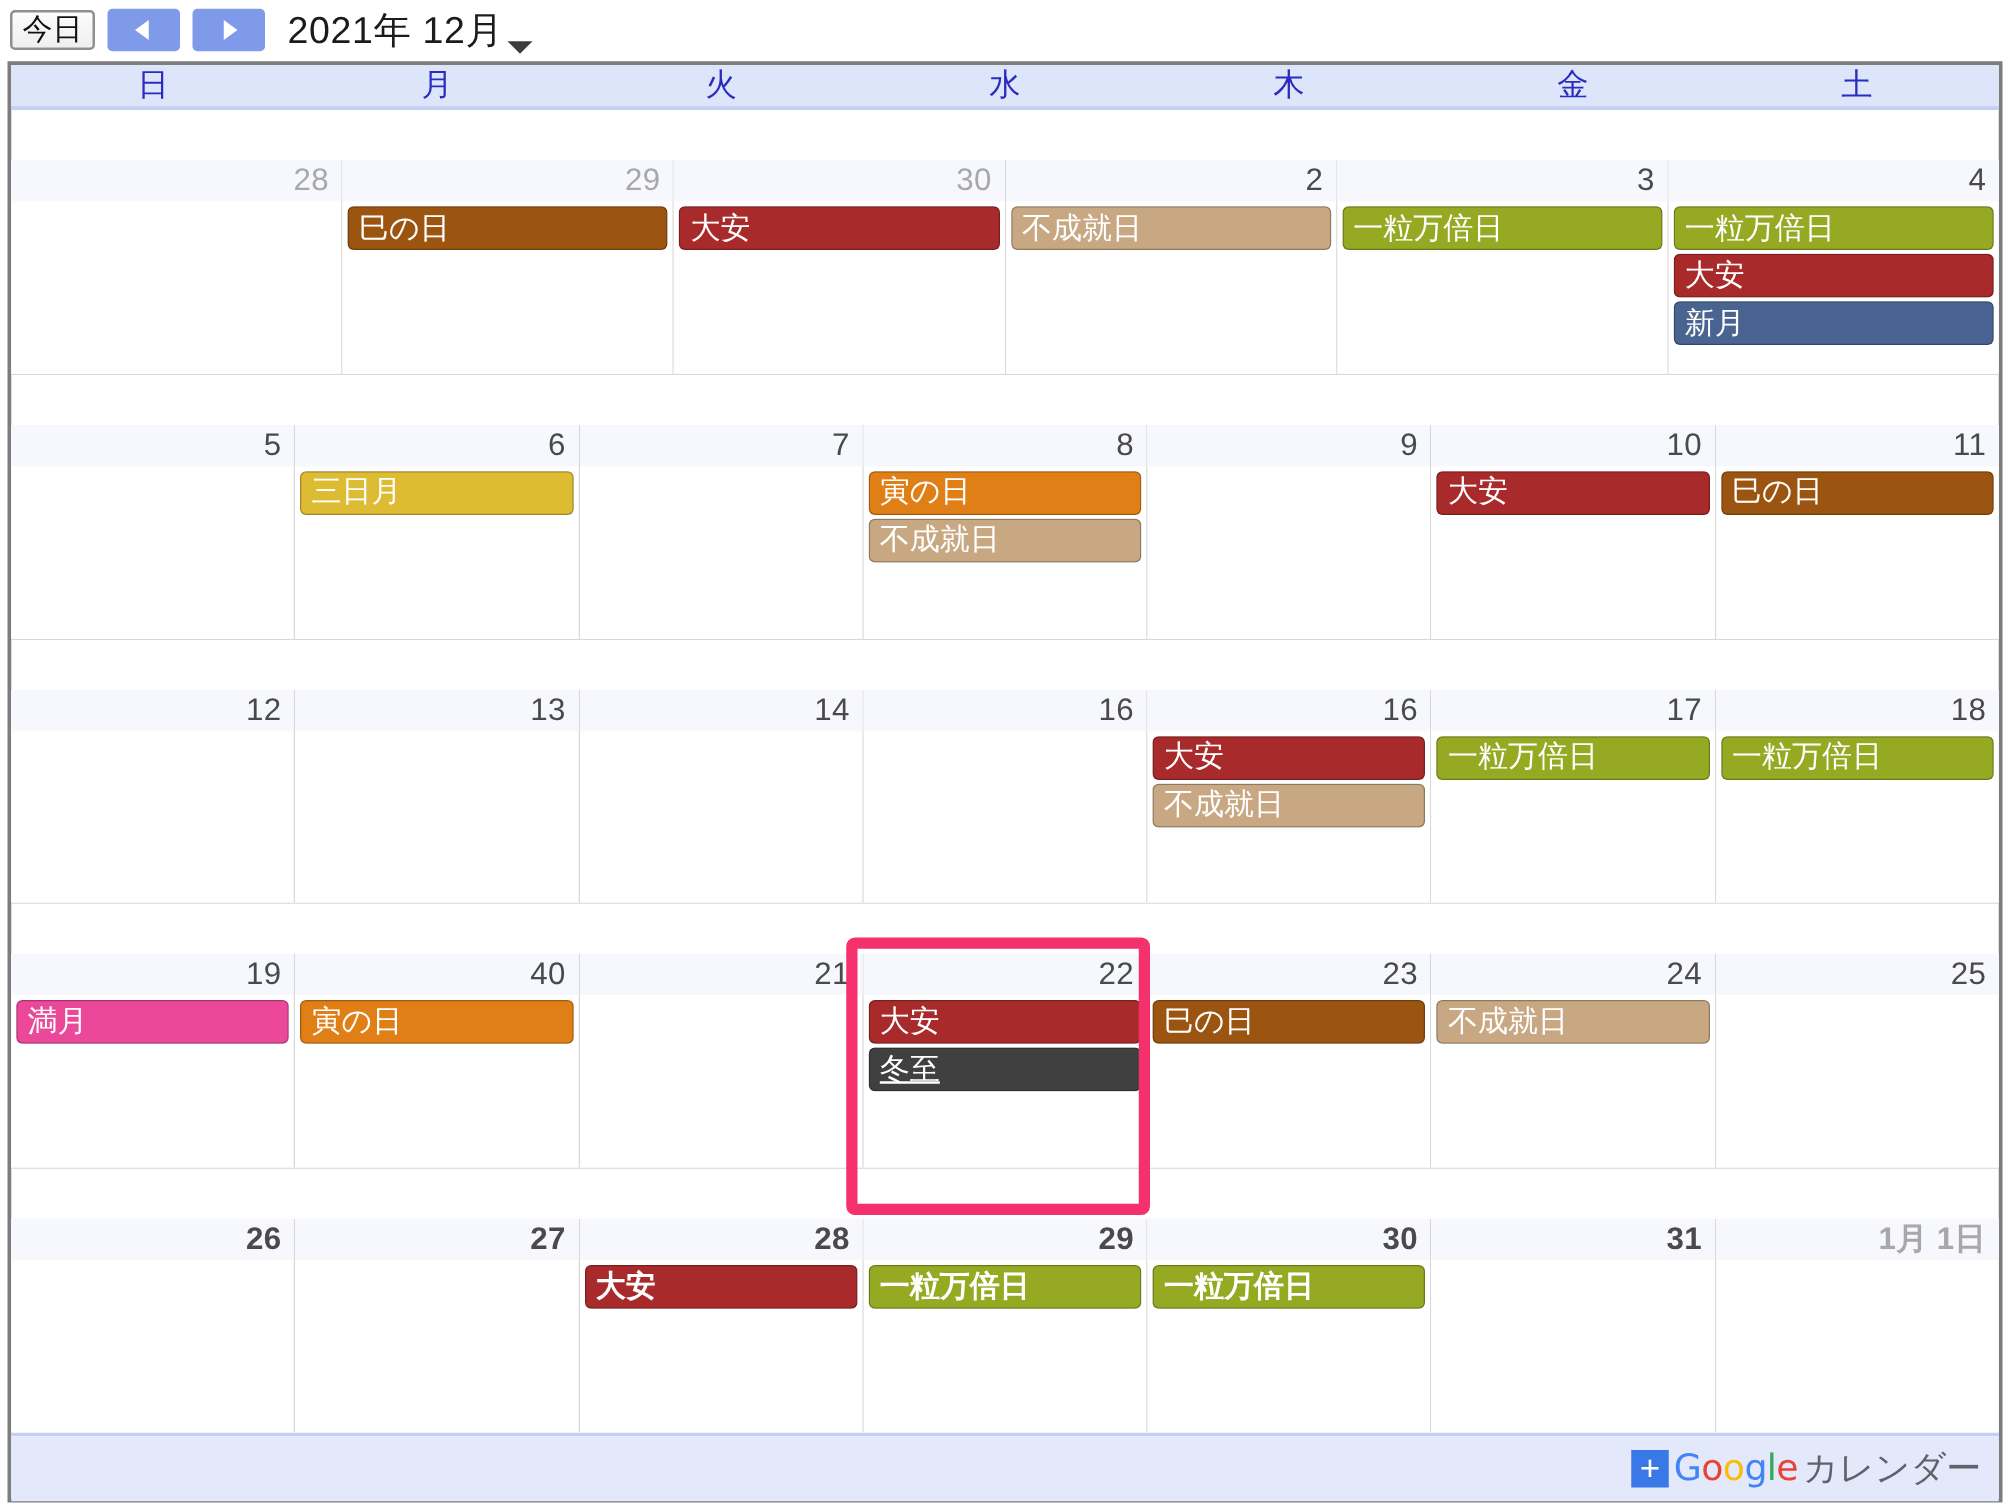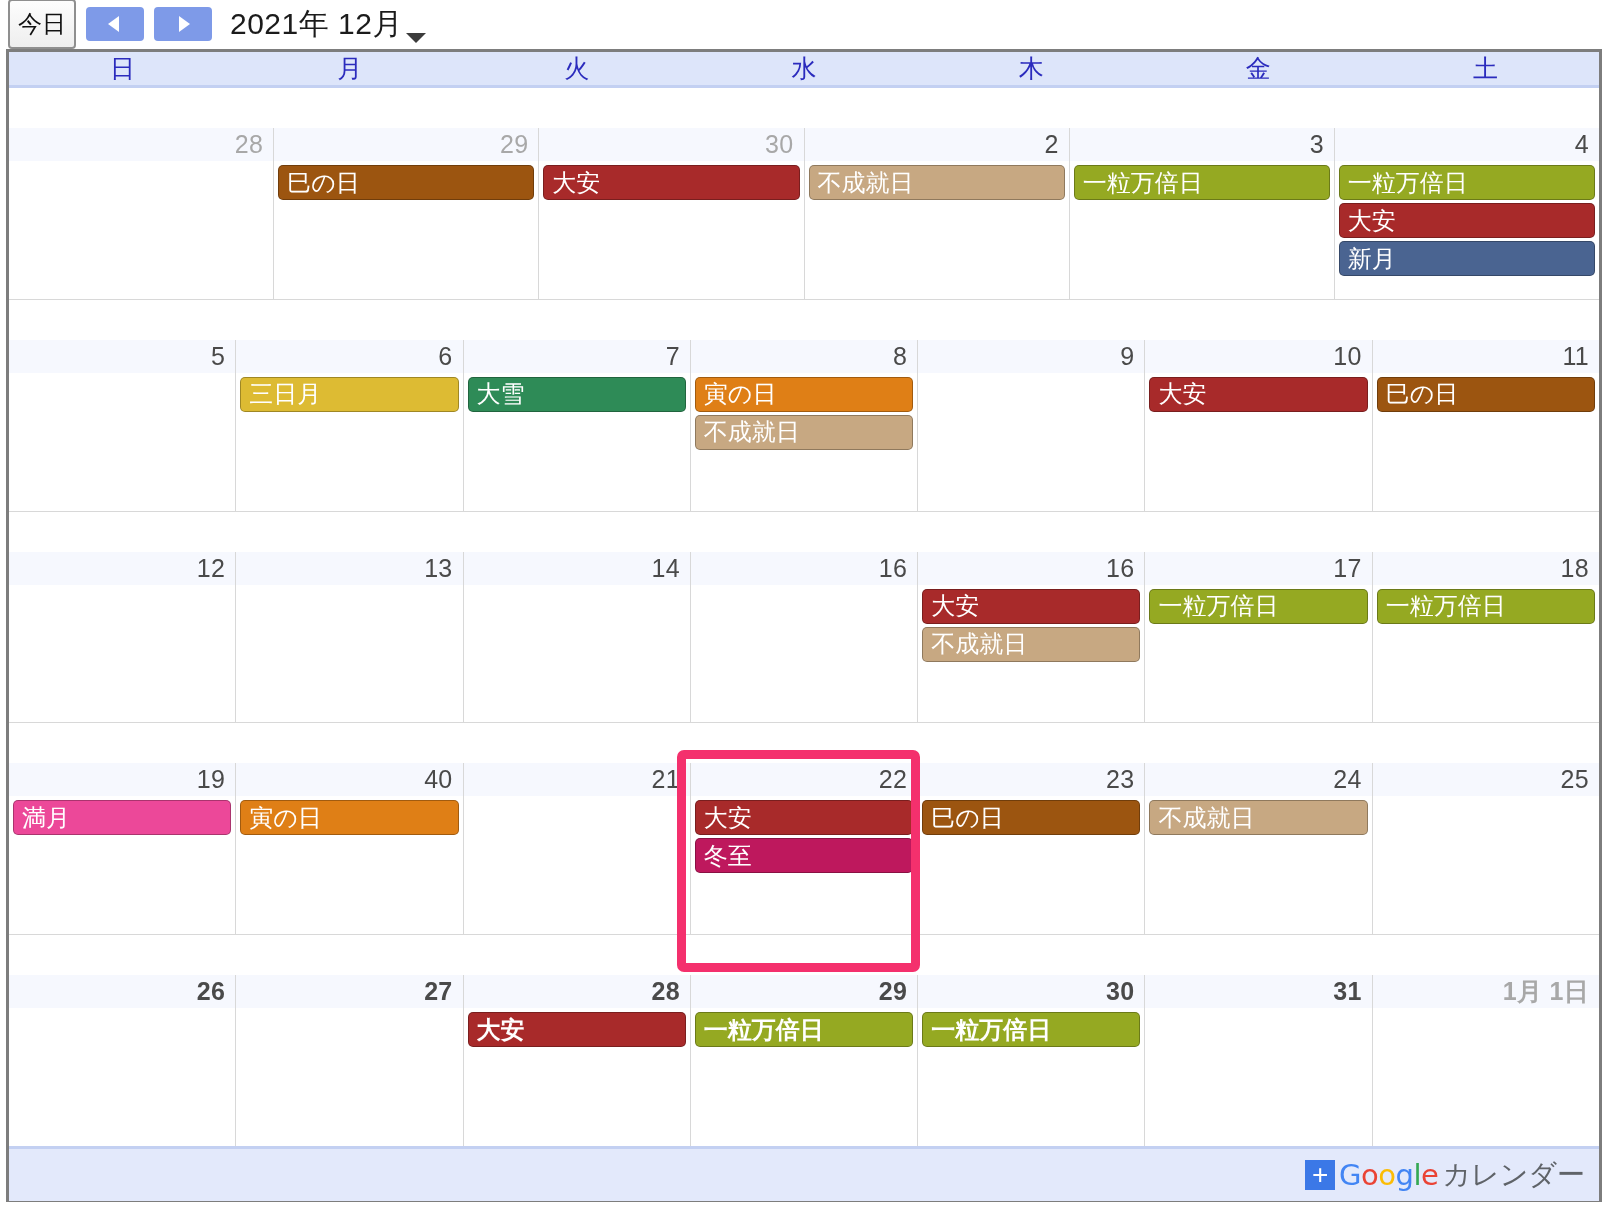--- a/index.html
+++ b/index.html
@@ -30,21 +30,21 @@
     gap: 10px;
     padding-left: 8px;
     background: #ffffff;
   }
 
   .today-btn {
     display: inline-flex;
     align-items: center;
     justify-content: center;
     min-width: 56px;
-    height: 50px;
+    height: 32px;
     padding: 0 8px;
     border: 2px solid #8f8f8f;
     border-radius: 4px;
     background: linear-gradient(#fdfdfd, #eeeeee);
     color: #111;
     font-size: 24px;
     line-height: 1;
     cursor: pointer;
   }
 
@@ -305,23 +305,20 @@
             <div class="events"></div>
           </div>
           <div class="day">
             <div class="daynum">6</div>
             <div class="events">
               <div class="chip" style="background: rgb(221, 187, 51); border: 1px solid rgba(0, 0, 0, 0.28);">三日月</div>
             </div>
           </div>
           <div class="day">
             <div class="daynum">7</div>
-            <div class="events">
-              <div class="chip" style="background: rgb(46, 139, 87); border: 1px solid rgba(0, 0, 0, 0.28);">大雪</div>
-            </div>
           </div>
           <div class="day">
             <div class="daynum">8</div>
             <div class="events">
               <div class="chip" style="background: rgb(223, 127, 22); border: 1px solid rgba(0, 0, 0, 0.28);">寅の日</div>
               <div class="chip" style="background: rgb(199, 168, 130); border: 1px solid rgba(0, 0, 0, 0.28);">不成就日</div>
             </div>
           </div>
           <div class="day">
             <div class="daynum">9</div>
@@ -391,21 +388,21 @@
             </div>
           </div>
           <div class="day">
             <div class="daynum">21</div>
             <div class="events"></div>
           </div>
           <div class="day">
             <div class="daynum">22</div>
             <div class="events">
               <div class="chip" style="background: rgb(168, 42, 42); border: 1px solid rgba(0, 0, 0, 0.28);">大安</div>
-              <div class="chip" style="background: #be185d; border: 1px solid rgba(0, 0, 0, 0.28);">冬至</div>
+              <div class="chip" style="background: #404040; border: 1px solid rgba(0, 0, 0, 0.28); text-decoration: underline;">冬至</div>
             </div>
           </div>
           <div class="day">
             <div class="daynum">23</div>
             <div class="events">
               <div class="chip" style="background: rgb(156, 85, 16); border: 1px solid rgba(0, 0, 0, 0.28);">巳の日</div>
             </div>
           </div>
           <div class="day">
             <div class="daynum">24</div>

